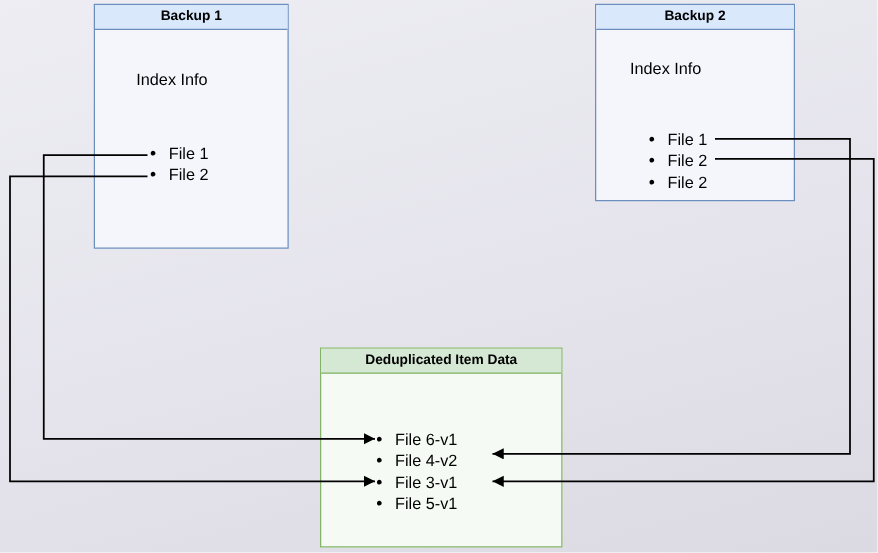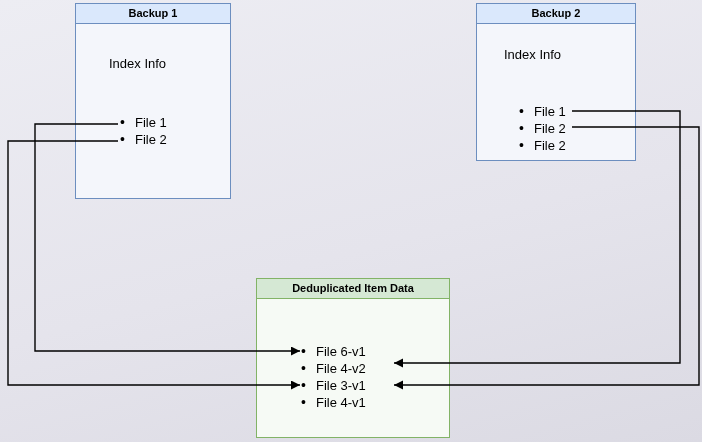--- a/index.html
+++ b/index.html
@@ -109,21 +109,21 @@
       <li>File 2</li>
     </ul>
   </div>
 
   <div class="box green" style="left:256px; top:278px; width:194px; height:160px;">
     <div class="box-header">Deduplicated Item Data</div>
     <ul class="file-list" style="left:44px; top:64px;">
       <li>File 6-v1</li>
       <li>File 4-v2</li>
       <li>File 3-v1</li>
-      <li>File 4-v1</li>
+      <li>File 5-v1</li>
     </ul>
   </div>
 
   <svg class="connections" viewBox="0 0 702 442" xmlns="http://www.w3.org/2000/svg">
     <defs>
       <marker id="arrowR" markerWidth="10" markerHeight="10" refX="9" refY="4.5" orient="auto" markerUnits="userSpaceOnUse">
         <path d="M0,0 L9,4.5 L0,9 Z" fill="#000"></path>
       </marker>
     </defs>
     <polyline points="118,124 35,124 35,351 300,351" marker-end="url(#arrowR)"></polyline>

